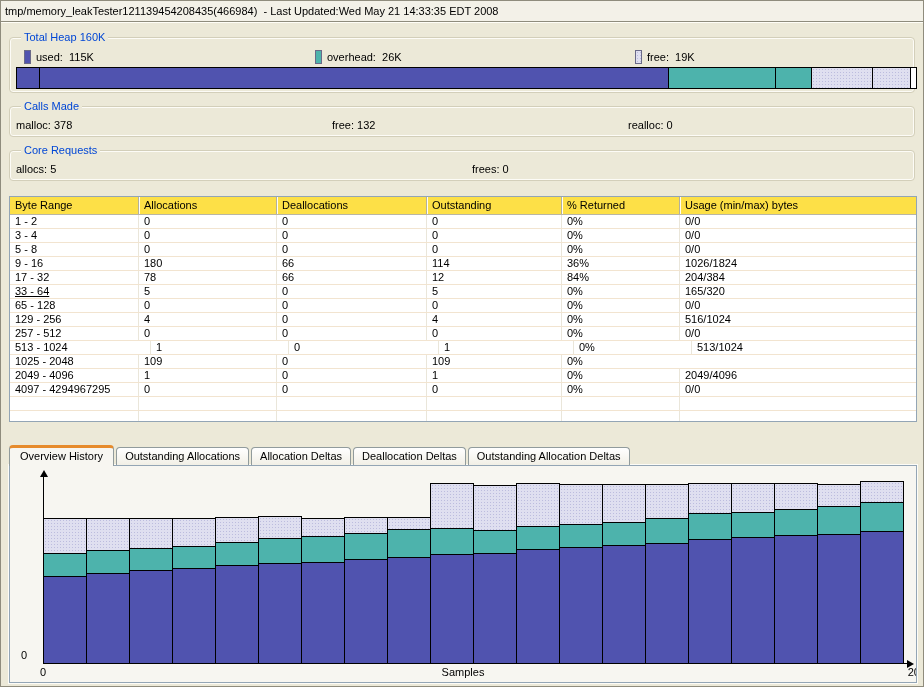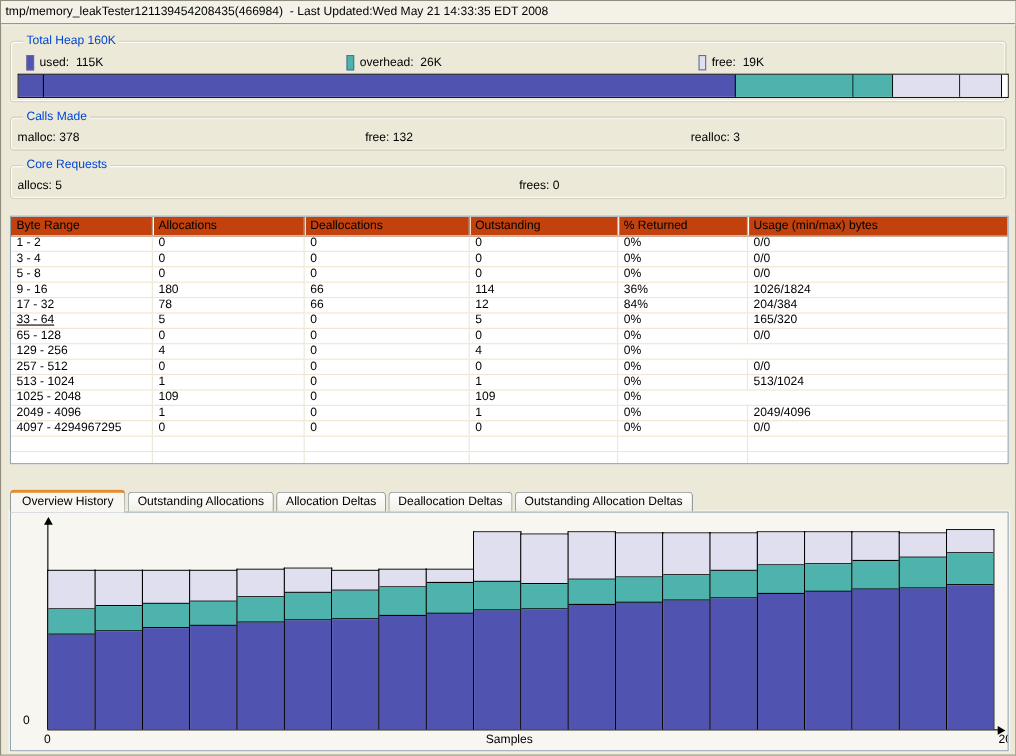--- a/index.html
+++ b/index.html
@@ -39,21 +39,21 @@
   .fill-free{
     background-color:#dfdff0;
     background-image:radial-gradient(#bcbcde 22%,transparent 23%);
     background-size:3px 3px;
   }
   
   #alloc-table{
     position:absolute;left:8px;top:195px;width:908px;height:226px;
     background:#fff;border:1px solid #93a5b5;overflow:hidden;
   }
-  .thead{display:flex;height:18px;background:#c2410c;border-bottom:1px solid #b9b6a4;}
+  .thead{display:flex;height:18px;background:#fde047;border-bottom:1px solid #b9b6a4;}
   .th{
     padding:2px 0 0 5px;border-right:1px solid #b3b09d;
     box-shadow:1px 0 0 #fffef5;white-space:nowrap;overflow:hidden;
   }
   .th:last-child{border-right:none;box-shadow:none;}
   .tr{display:flex;height:14px;border-bottom:1px solid #f2e4d0;}
   .td{
     padding:0 0 0 5px;line-height:13px;border-right:1px solid #eae6da;
     white-space:nowrap;overflow:hidden;
   }
@@ -115,21 +115,21 @@
         <div class="meter-seg fill-free" style="width: 4.22%;"></div>
         <div class="meter-seg" style="width: 0.55%; background: rgb(255, 255, 255);"></div>
       </div>
   </div>
 
   <div class="groupbox" style="left:8px;top:105px;width:906px;height:31px;">
     <span class="caption">Calls Made</span>
     <div>
         <div class="stat" style="left: 6px; top: 11px;">malloc: 378</div>
         <div class="stat" style="left: 322px; top: 11px;">free: 132</div>
-        <div class="stat" style="left: 618px; top: 11px;">realloc: 3</div>
+        <div class="stat" style="left: 618px; top: 11px;">realloc: 0</div>
       </div>
   </div>
 
   <div class="groupbox" style="left:8px;top:149px;width:906px;height:31px;">
     <span class="caption">Core Requests</span>
     <div>
         <div class="stat" style="left: 6px; top: 11px;">allocs: 5</div>
         <div class="stat" style="left: 462px; top: 11px;">frees: 0</div>
       </div>
   </div>
@@ -199,31 +199,32 @@
           <div class="td" style="width: 135px;">0</div>
           <div class="td" style="width: 118px;">0%</div>
           <div class="td" style="width: 236px; flex: 1 1 0%;">0/0</div>
         </div>
         <div class="tr">
           <div class="td" style="width: 129px;">129 - 256</div>
           <div class="td" style="width: 138px;">4</div>
           <div class="td" style="width: 150px;">0</div>
           <div class="td" style="width: 135px;">4</div>
           <div class="td" style="width: 118px;">0%</div>
+          <div class="td" style="width: 236px; flex: 1 1 0%;">516/1024</div>
         </div>
         <div class="tr">
           <div class="td" style="width: 129px;">257 - 512</div>
           <div class="td" style="width: 138px;">0</div>
           <div class="td" style="width: 150px;">0</div>
           <div class="td" style="width: 135px;">0</div>
           <div class="td" style="width: 118px;">0%</div>
           <div class="td" style="width: 236px; flex: 1 1 0%;">0/0</div>
         </div>
         <div class="tr">
-          <div class="td" style="width: 129px;">513 - 1024</div>
+          <div class="td" style="width: 141px;">513 - 1024</div>
           <div class="td" style="width: 138px;">1</div>
           <div class="td" style="width: 150px;">0</div>
           <div class="td" style="width: 135px;">1</div>
           <div class="td" style="width: 118px;">0%</div>
           <div class="td" style="width: 236px; flex: 1 1 0%;">513/1024</div>
         </div>
         <div class="tr">
           <div class="td" style="width: 129px;">1025 - 2048</div>
           <div class="td" style="width: 138px;">109</div>
           <div class="td" style="width: 150px;">0</div>

